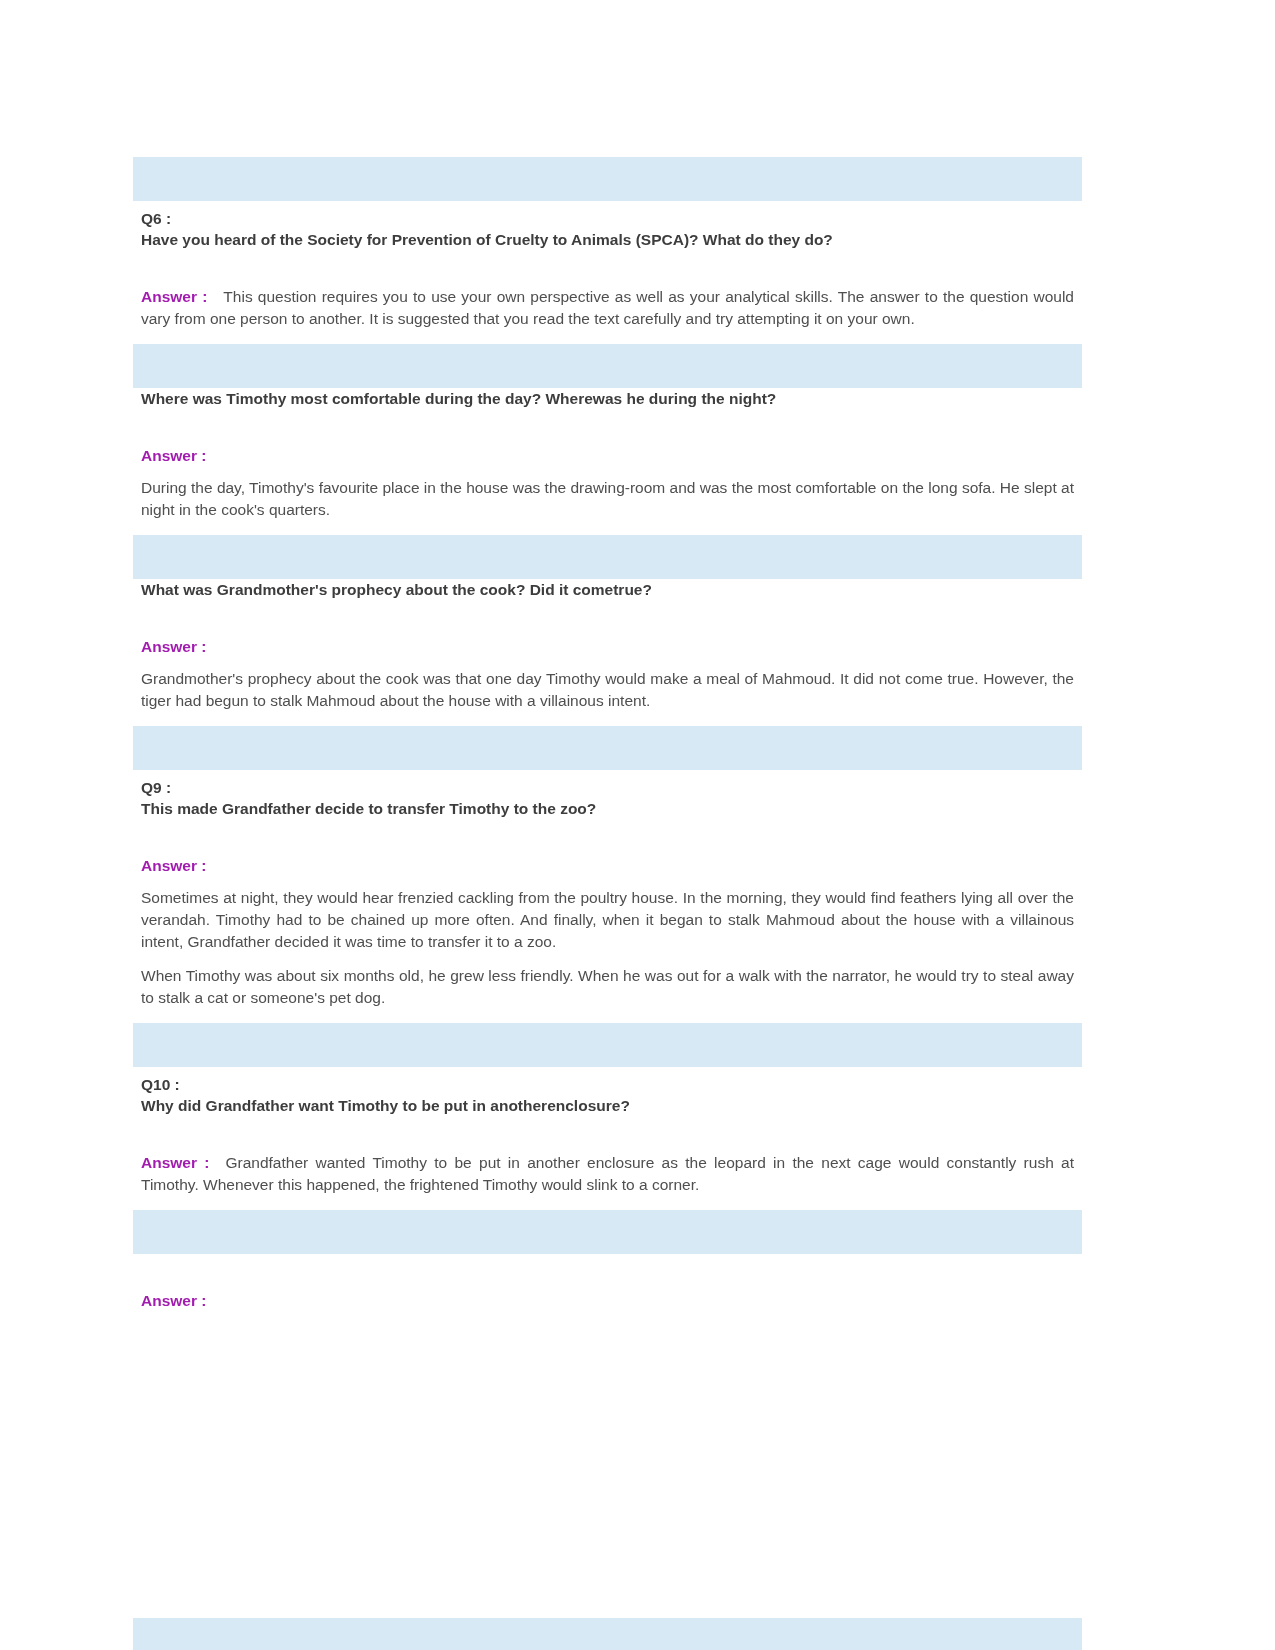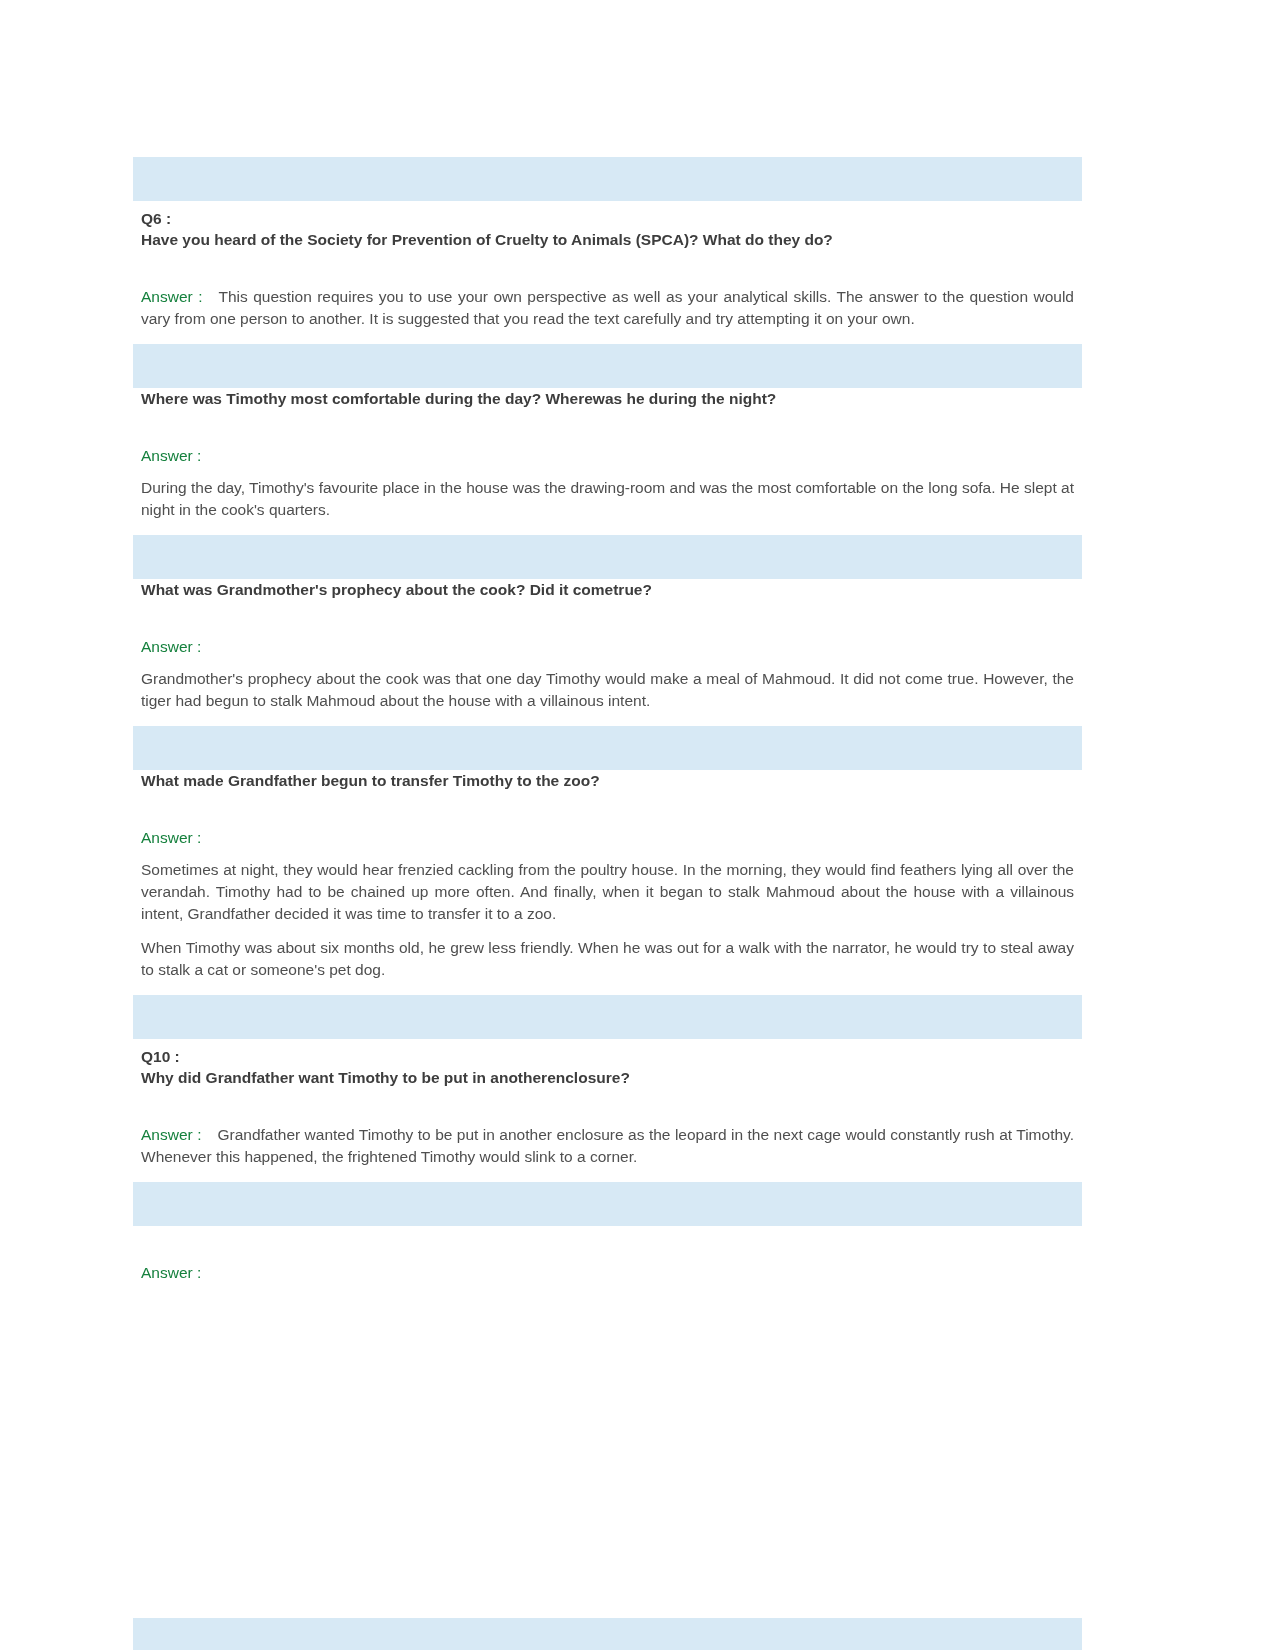--- a/index.html
+++ b/index.html
@@ -31,22 +31,22 @@
     padding: 0 8px;
   }
   .q-label { margin-top: 7px; }
   .answer {
     margin-top: 36px;
     padding: 0 8px;
     font-size: 15.5px;
     color: #4f4f4f;
   }
   .answer-label {
-    font-weight: normal;
-    color: #15803d;
+    font-weight: bold;
+    color: #a21caf;
   }
   .answer-label.block {
     display: block;
     line-height: 21px;
     margin-bottom: 11px;
   }
   .answer-label.inline { margin-right: 16px; }
   p.para {
     margin: 0;
     line-height: 22px;
@@ -90,21 +90,22 @@
     <div class="bar"></div>
     <div class="q-text">What was Grandmother's prophecy about the cook? Did it cometrue?</div>
     <div class="answer">
           <span class="answer-label block">Answer :</span>
           <p class="para">Grandmother's prophecy about the cook was that one day Timothy would make a meal of Mahmoud. It did not come true. However, the tiger had begun to stalk Mahmoud about the house with a villainous intent.</p>
         </div>
   </section>
 
   <section class="qa-section">
     <div class="bar"></div>
-    <div class="q-text">What made Grandfather begun to transfer Timothy to the zoo?</div>
+    <div class="q-label">Q9 :</div>
+    <div class="q-text">This made Grandfather decide to transfer Timothy to the zoo?</div>
     <div class="answer">
           <span class="answer-label block">Answer :</span>
           <p class="para">Sometimes at night, they would hear frenzied cackling from the poultry house. In the morning, they would find feathers lying all over the verandah. Timothy had to be chained up more often. And finally, when it began to stalk Mahmoud about the house with a villainous intent, Grandfather decided it was time to transfer it to a zoo.</p>
           <p class="para">When Timothy was about six months old, he grew less friendly. When he was out for a walk with the narrator, he would try to steal away to stalk a cat or someone's pet dog.</p>
         </div>
   </section>
 
   <section class="qa-section">
     <div class="bar"></div>
     <div class="q-label">Q10 :</div>

